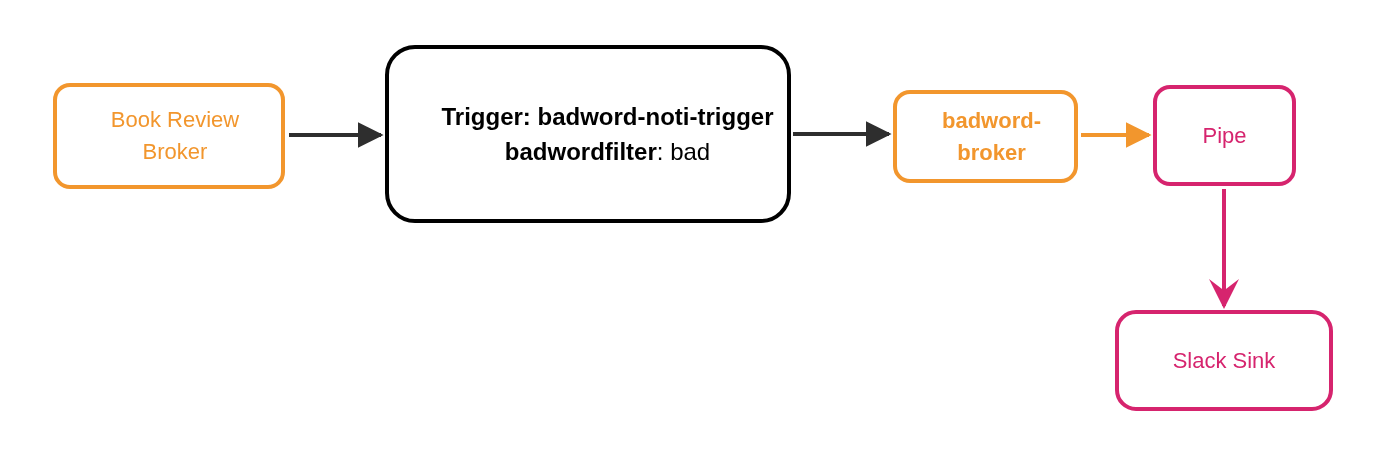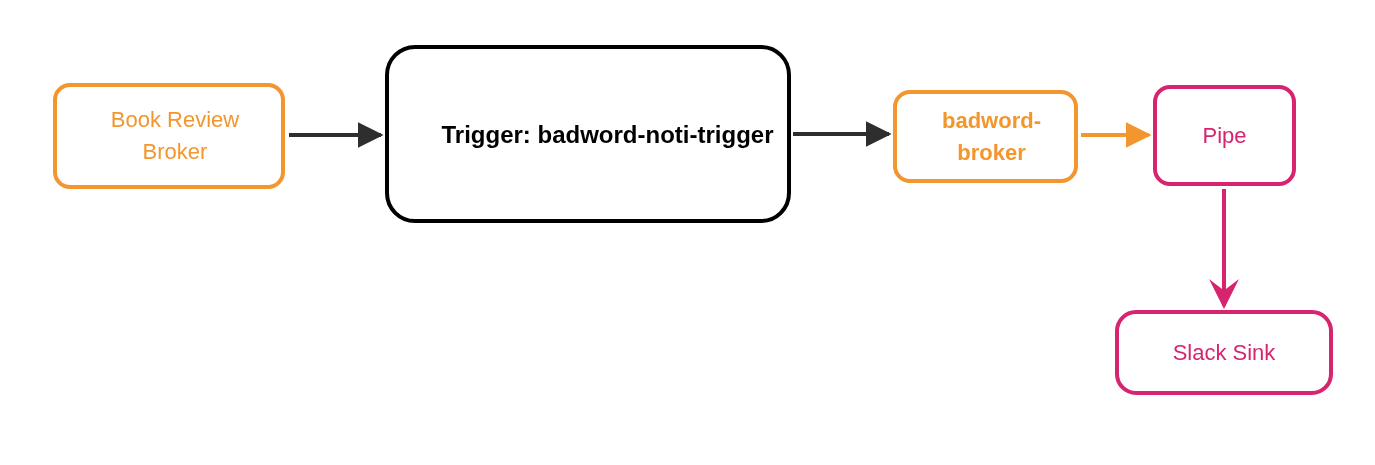--- a/index.html
+++ b/index.html
@@ -77,28 +77,29 @@
     <line x1="1224" y1="189" x2="1224" y2="306" stroke-width="4" marker-end="url(#vee-pink)" stroke="#D6246E"></line>
   </svg>
 
   <div class="node orange" style="left:53px; top:83px; width:232px; height:106px;">
     <span class="label">Book Review
 Broker</span>
   </div>
 
   <div class="node trigger" style="left:385px; top:45px; width:406px; height:178px;padding-left:39px;">
     <div class="tline"><span class="b">Trigger: badword-noti-trigger</span><span></span></div>
+    <div class="tline"><span class="b">badwordfilter</span><span>: bad</span></div>
   </div>
 
   <div class="node orange" style="left:893px; top:90px; width:185px; height:93px;font-weight:bold;">
     <span class="label">badword-
 broker</span>
   </div>
 
   <div class="node pink" style="left:1153px; top:85px; width:143px; height:101px;">
     <span class="label">Pipe</span>
   </div>
 
-  <div class="node pink" style="left:1115px; top:310px; width:218px; height:85px; border-radius:21px;">
+  <div class="node pink" style="left:1115px; top:310px; width:218px; height:101px; border-radius:21px;">
     <span class="label">Slack Sink</span>
   </div>
 
 </div>
 
 </body></html>

